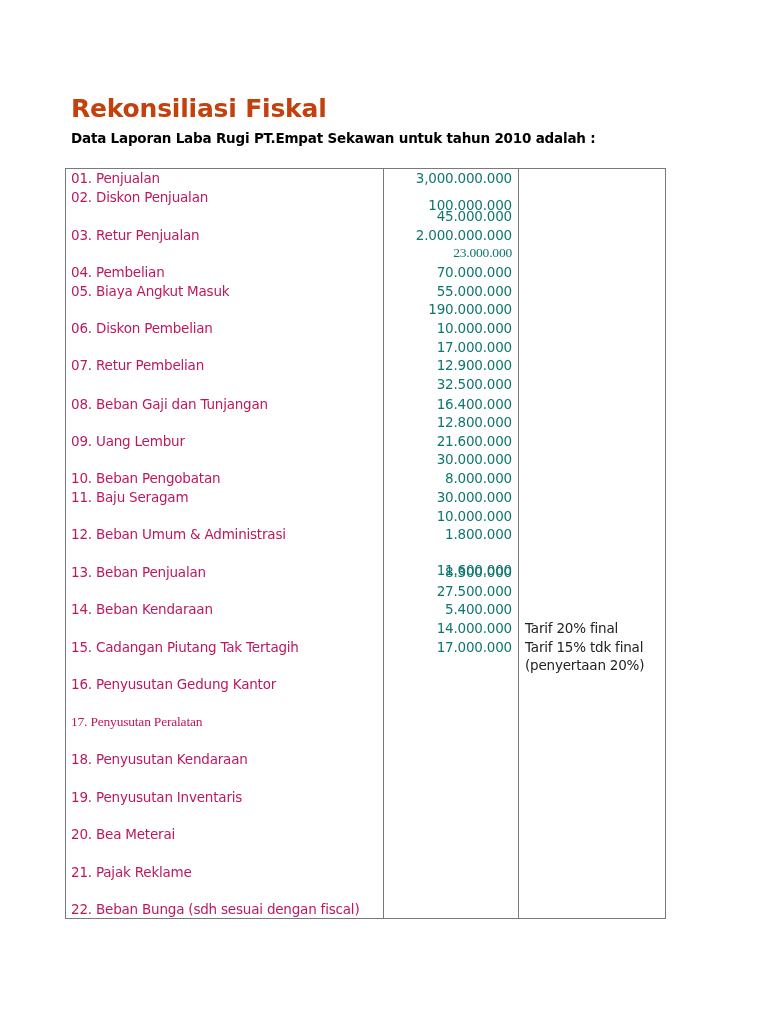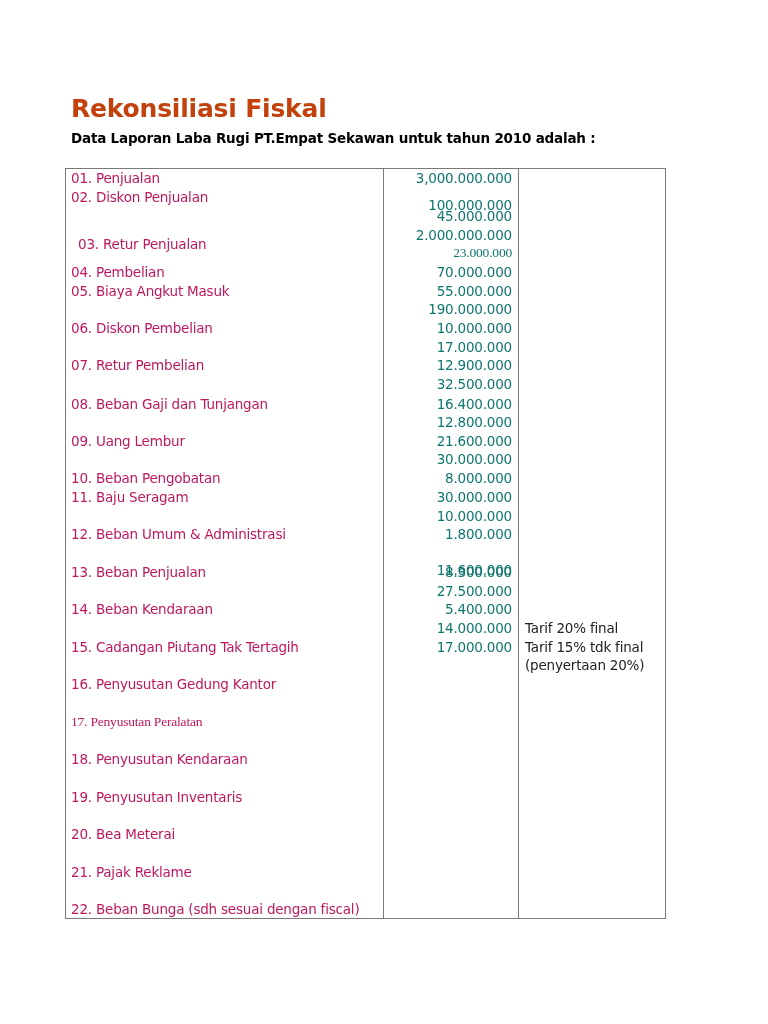--- a/index.html
+++ b/index.html
@@ -21,21 +21,21 @@
 <div class="title">Rekonsiliasi Fiskal</div>
 <div class="intro">Data Laporan Laba Rugi PT.Empat Sekawan untuk tahun 2010 adalah :</div>
 
 <div class="table"></div>
 <div class="vline" style="left:383px;"></div>
 <div class="vline" style="left:518px;"></div>
 
 <div id="cells">
     <div class="lbl" style="top: 170px;">01. Penjualan</div>
     <div class="lbl" style="top: 189px;">02. Diskon Penjualan</div>
-    <div class="lbl" style="top: 236px; margin-left: 7px;">03. Retur Penjualan</div>
+    <div class="lbl" style="top: 227px;">03. Retur Penjualan</div>
     <div class="lbl" style="top: 264px;">04. Pembelian</div>
     <div class="lbl" style="top: 283px;">05. Biaya Angkut Masuk</div>
     <div class="lbl" style="top: 320px;">06. Diskon Pembelian</div>
     <div class="lbl" style="top: 357px;">07. Retur Pembelian</div>
     <div class="lbl" style="top: 396px;">08. Beban Gaji dan Tunjangan</div>
     <div class="lbl" style="top: 433px;">09. Uang Lembur</div>
     <div class="lbl" style="top: 470px;">10. Beban Pengobatan</div>
     <div class="lbl" style="top: 489px;">11. Baju Seragam</div>
     <div class="lbl" style="top: 526px;">12. Beban Umum &amp; Administrasi</div>
     <div class="lbl" style="top: 564px;">13. Beban Penjualan</div>

